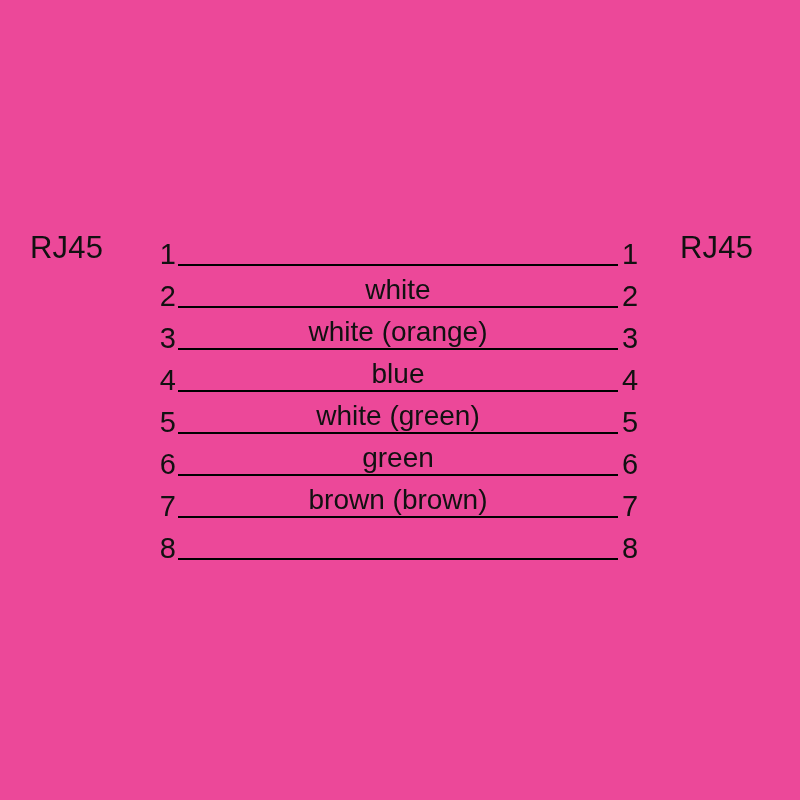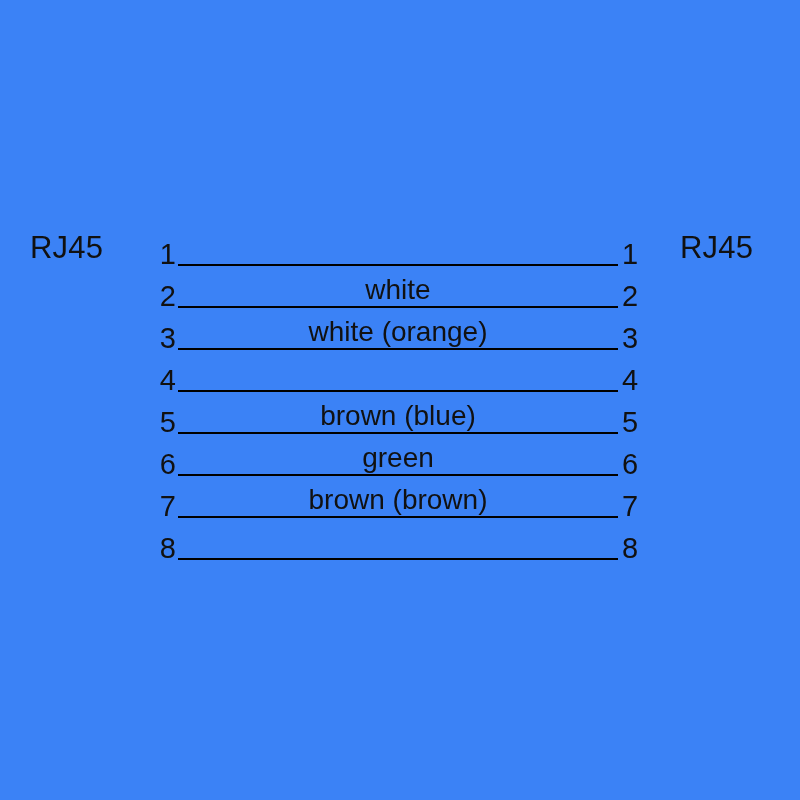--- a/index.html
+++ b/index.html
@@ -12,21 +12,21 @@
     height: 800px;
     overflow: hidden;
     font-family: "Liberation Sans", sans-serif;
     color: #000000;
   }
 
   #diagram {
     position: relative;
     width: 800px;
     height: 800px;
-    background: #3b82f6;
+    background: #ec4899;
   }
 
   
   .connector-label {
     position: absolute;
     font-size: 31px;
     line-height: 31px;
     color: #111111;
     white-space: nowrap;
     letter-spacing: 0.2px;
@@ -107,26 +107,27 @@
         <div class="pin right">2</div>
       </div>
       <div class="wire-row" style="top: 318px;">
         <div class="pin left">3</div>
         <div class="wire-name">white (orange)</div>
         <div class="wire-line"></div>
         <div class="pin right">3</div>
       </div>
       <div class="wire-row" style="top: 360px;">
         <div class="pin left">4</div>
+        <div class="wire-name">blue</div>
         <div class="wire-line"></div>
         <div class="pin right">4</div>
       </div>
       <div class="wire-row" style="top: 402px;">
         <div class="pin left">5</div>
-        <div class="wire-name">brown (blue)</div>
+        <div class="wire-name">white (green)</div>
         <div class="wire-line"></div>
         <div class="pin right">5</div>
       </div>
       <div class="wire-row" style="top: 444px;">
         <div class="pin left">6</div>
         <div class="wire-name">green</div>
         <div class="wire-line"></div>
         <div class="pin right">6</div>
       </div>
       <div class="wire-row" style="top: 486px;">

